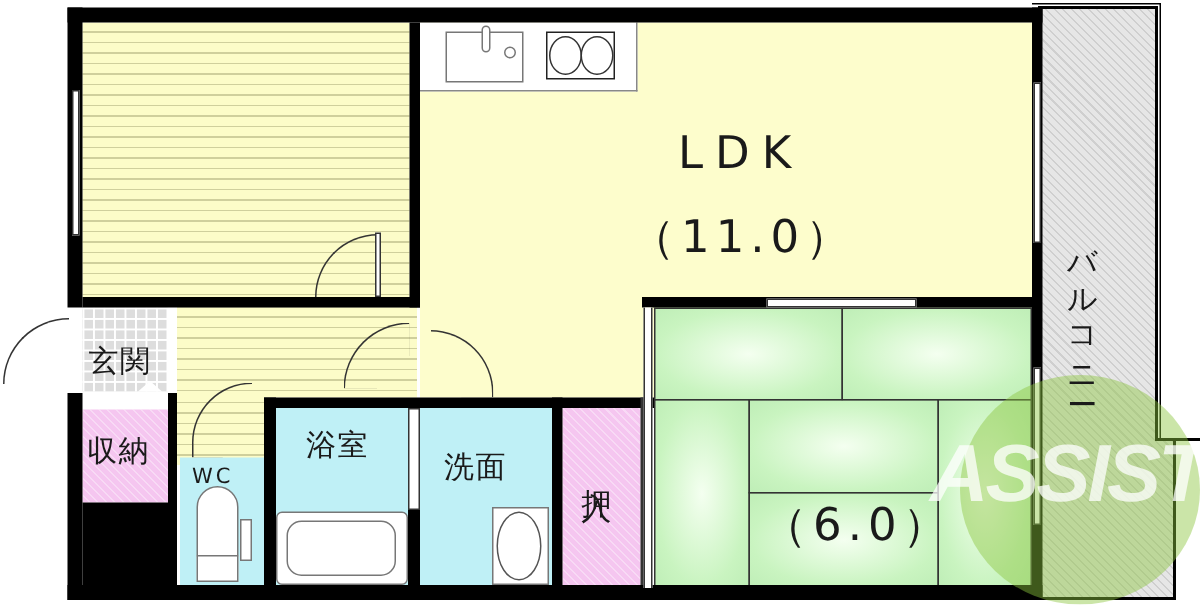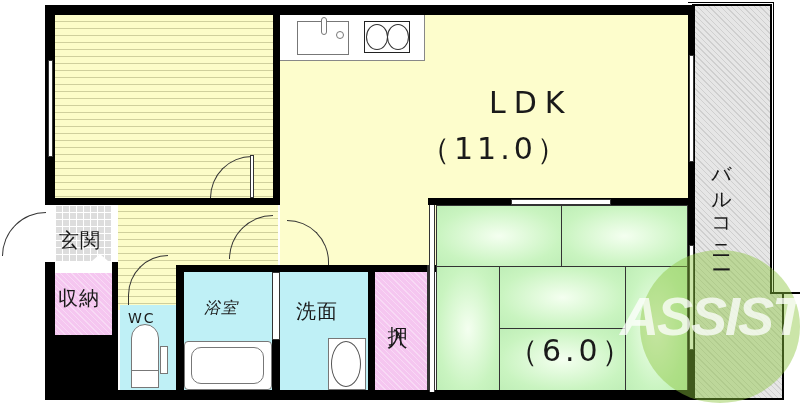--- a/index.html
+++ b/index.html
@@ -106,26 +106,26 @@
   <div class="abs" style="left:250px; top:155px; width:4px; height:43px; background:#fff; border:1px solid #333; box-sizing:border-box;"></div>
   <div class="abs" style="left:229px; top:215px; width:44px; height:44px; border-top:1px solid #333; border-left:1px solid #333; border-radius:44px 0 0 0; box-sizing:border-box;"></div>
   <div class="abs" style="left:287px; top:220px; width:42px; height:45px; border-top:1px solid #333; border-right:1px solid #333; border-radius:0 44px 0 0; box-sizing:border-box;"></div>
   <div class="abs" style="left:128px; top:255px; width:40px; height:50px; border-top:1px solid #333; border-left:1px solid #333; border-radius:40px 0 0 0; box-sizing:border-box;"></div>
   <div class="abs" style="left:272px; top:272px; width:8px; height:68px; background:#fff; border:1px solid #333; box-sizing:border-box;"></div>
 
   <div class="abs" style="left:640px; top:250px; width:160px; height:153px; border-radius:50%; background:rgba(140,198,63,0.45);"></div>
   <div class="abs" style="left:620px; top:285px; font-size:54px; font-weight:bold; font-style:italic; color:rgba(255,255,255,0.75); letter-spacing:-2px; font-family:'Liberation Sans', sans-serif;">ASSIST</div>
 
 
-  <div class="room-label big" style="left:452px; top:88px;margin-left:37px;">LDK</div>
-  <div class="room-label big" style="left:420px; top:134px; letter-spacing:4px;text-align:right;">（11.0）</div>
+  <div class="room-label big" style="left:452px; top:88px;">LDK</div>
+  <div class="room-label big" style="left:420px; top:144px; letter-spacing:4px;text-align:right;">（11.0）</div>
 
   <div class="room-label big" style="left:508px; top:336px; letter-spacing:4px;">（6.0）</div>
 
   <div class="room-label mid" style="left:59px; top:230px; font-size:20px; letter-spacing:1px;">玄関</div>
-  <div class="room-label mid" style="left:58px; top:290px; font-size:20px; letter-spacing:1px;font-family:Liberation Mono, monospace;">収納</div>
+  <div class="room-label mid" style="left:58px; top:290px; font-size:20px; letter-spacing:1px;">収納</div>
   <div class="room-label" style="left:128px; top:311px; font-size:14px; letter-spacing:2px;">WC</div>
-  <div class="room-label mid" style="left:204px; top:300px; font-size:16px; letter-spacing:1px;font-style:italic;">浴室</div>
+  <div class="room-label mid" style="left:204px; top:286px; font-size:20px; letter-spacing:1px;">浴室</div>
   <div class="room-label mid" style="left:296px; top:301px; font-size:20px; letter-spacing:1px;">洗面</div>
   <div class="room-label vert" style="left:388px; top:310px; letter-spacing:2px;">押入</div>
   <div class="room-label vert" style="left:712px; top:152px;">バルコニー</div>
 
 </div>
 
 </body></html>

